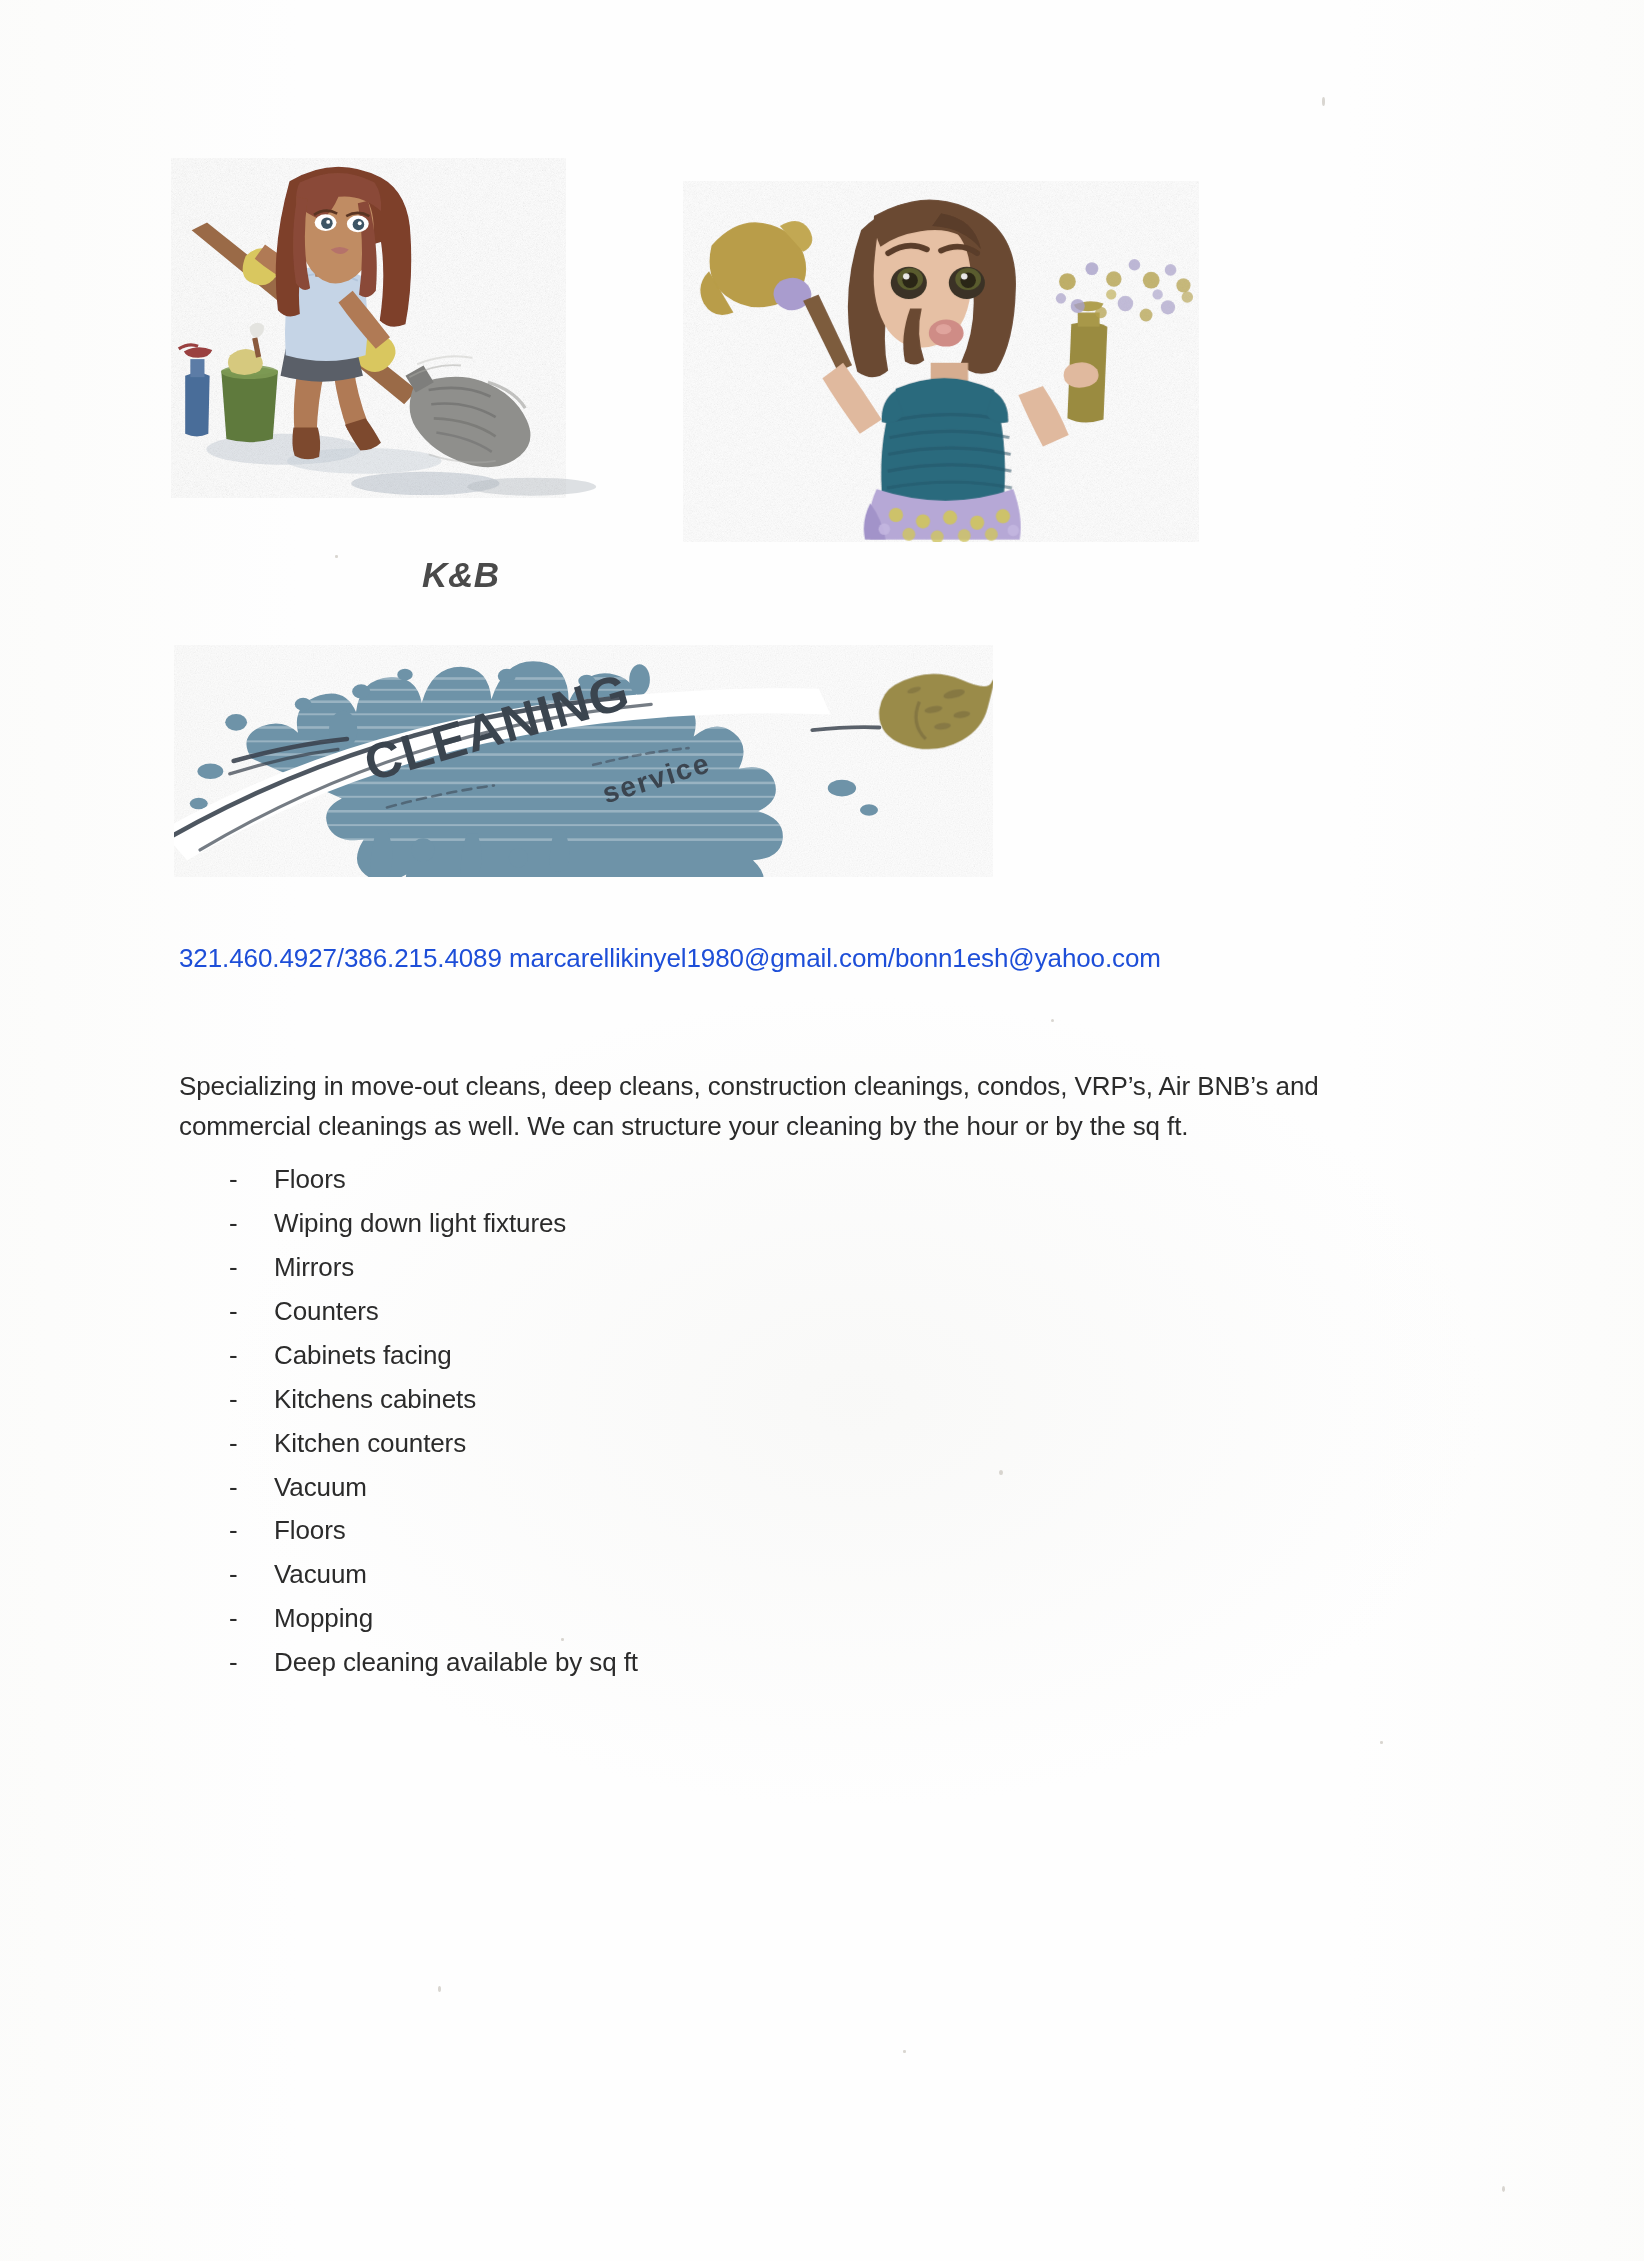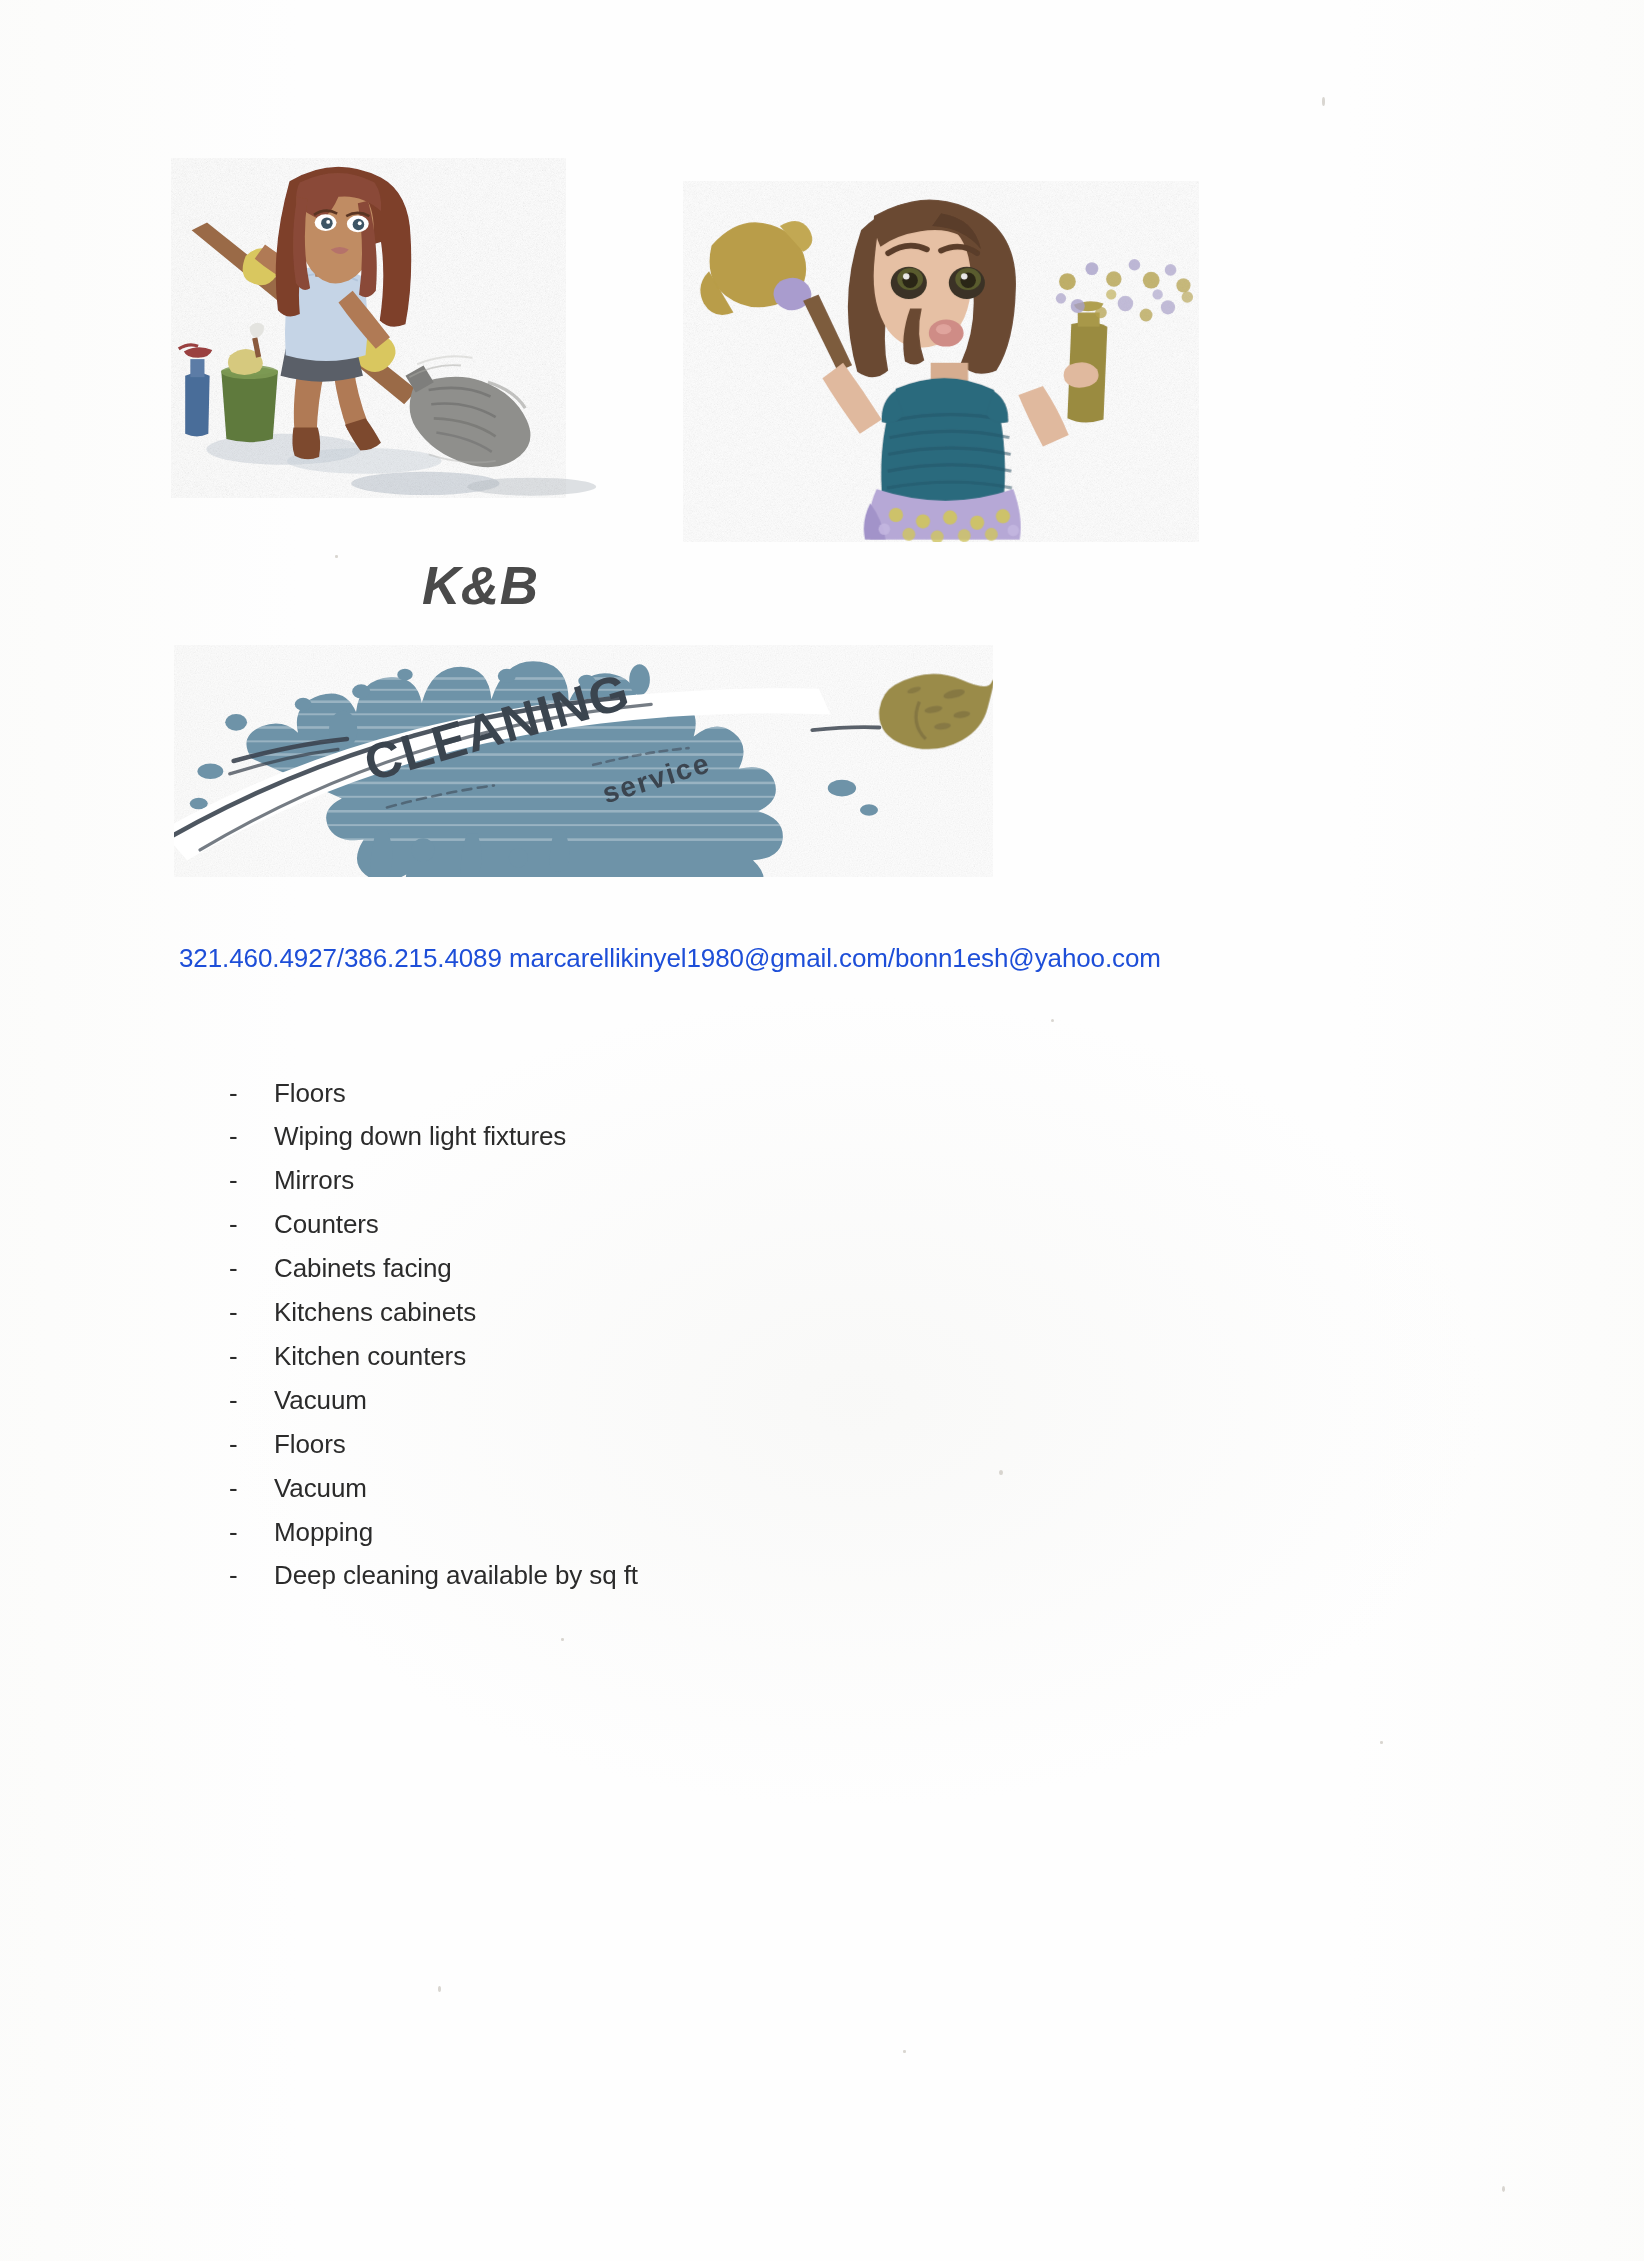--- a/index.html
+++ b/index.html
@@ -57,21 +57,21 @@
   }
 
   
   .kb-wordmark {
     position: absolute;
     left: 422px;
     top: 555px;
     font-family: "Liberation Sans", sans-serif;
     font-weight: bold;
     font-style: italic;
-    font-size: 53px;
+    font-size: 35px;
     letter-spacing: 0.6px;
     color: #4a4a4a;
   }
 
   
   .splash-logo {
     position: absolute;
     left: 174px;
     top: 645px;
     width: 819px;
@@ -456,20 +456,21 @@
         <ellipse cx="1222" cy="108" rx="13" ry="5" fill="#7d7040" opacity="0.7" transform="rotate(-8 1222 108)"></ellipse>
         <ellipse cx="1192" cy="126" rx="13" ry="5" fill="#7d7040" opacity="0.65" transform="rotate(-6 1192 126)"></ellipse>
         <ellipse cx="1148" cy="70" rx="11" ry="4" fill="#7d7040" opacity="0.6" transform="rotate(-18 1148 70)"></ellipse>
       </g>
     </svg>
   </div>
 
   <div class="contact-line">321.460.4927/386.215.4089 marcarellikinyel1980@gmail.com/bonn1esh@yahoo.com</div>
 
   <div class="body-text">
+    <p>Specializing in move-out cleans, deep cleans, construction cleanings, condos, VRP’s, Air BNB’s and commercial cleanings as well. We can structure your cleaning by the hour or by the sq ft.</p>
     <ul class="resp-list">
       <li><span class="dash">-</span><span>Floors</span></li>
       <li><span class="dash">-</span><span>Wiping down light fixtures</span></li>
       <li><span class="dash">-</span><span>Mirrors</span></li>
       <li><span class="dash">-</span><span>Counters</span></li>
       <li><span class="dash">-</span><span>Cabinets facing</span></li>
       <li><span class="dash">-</span><span>Kitchens cabinets</span></li>
       <li><span class="dash">-</span><span>Kitchen counters</span></li>
       <li><span class="dash">-</span><span>Vacuum</span></li>
       <li><span class="dash">-</span><span>Floors</span></li>

